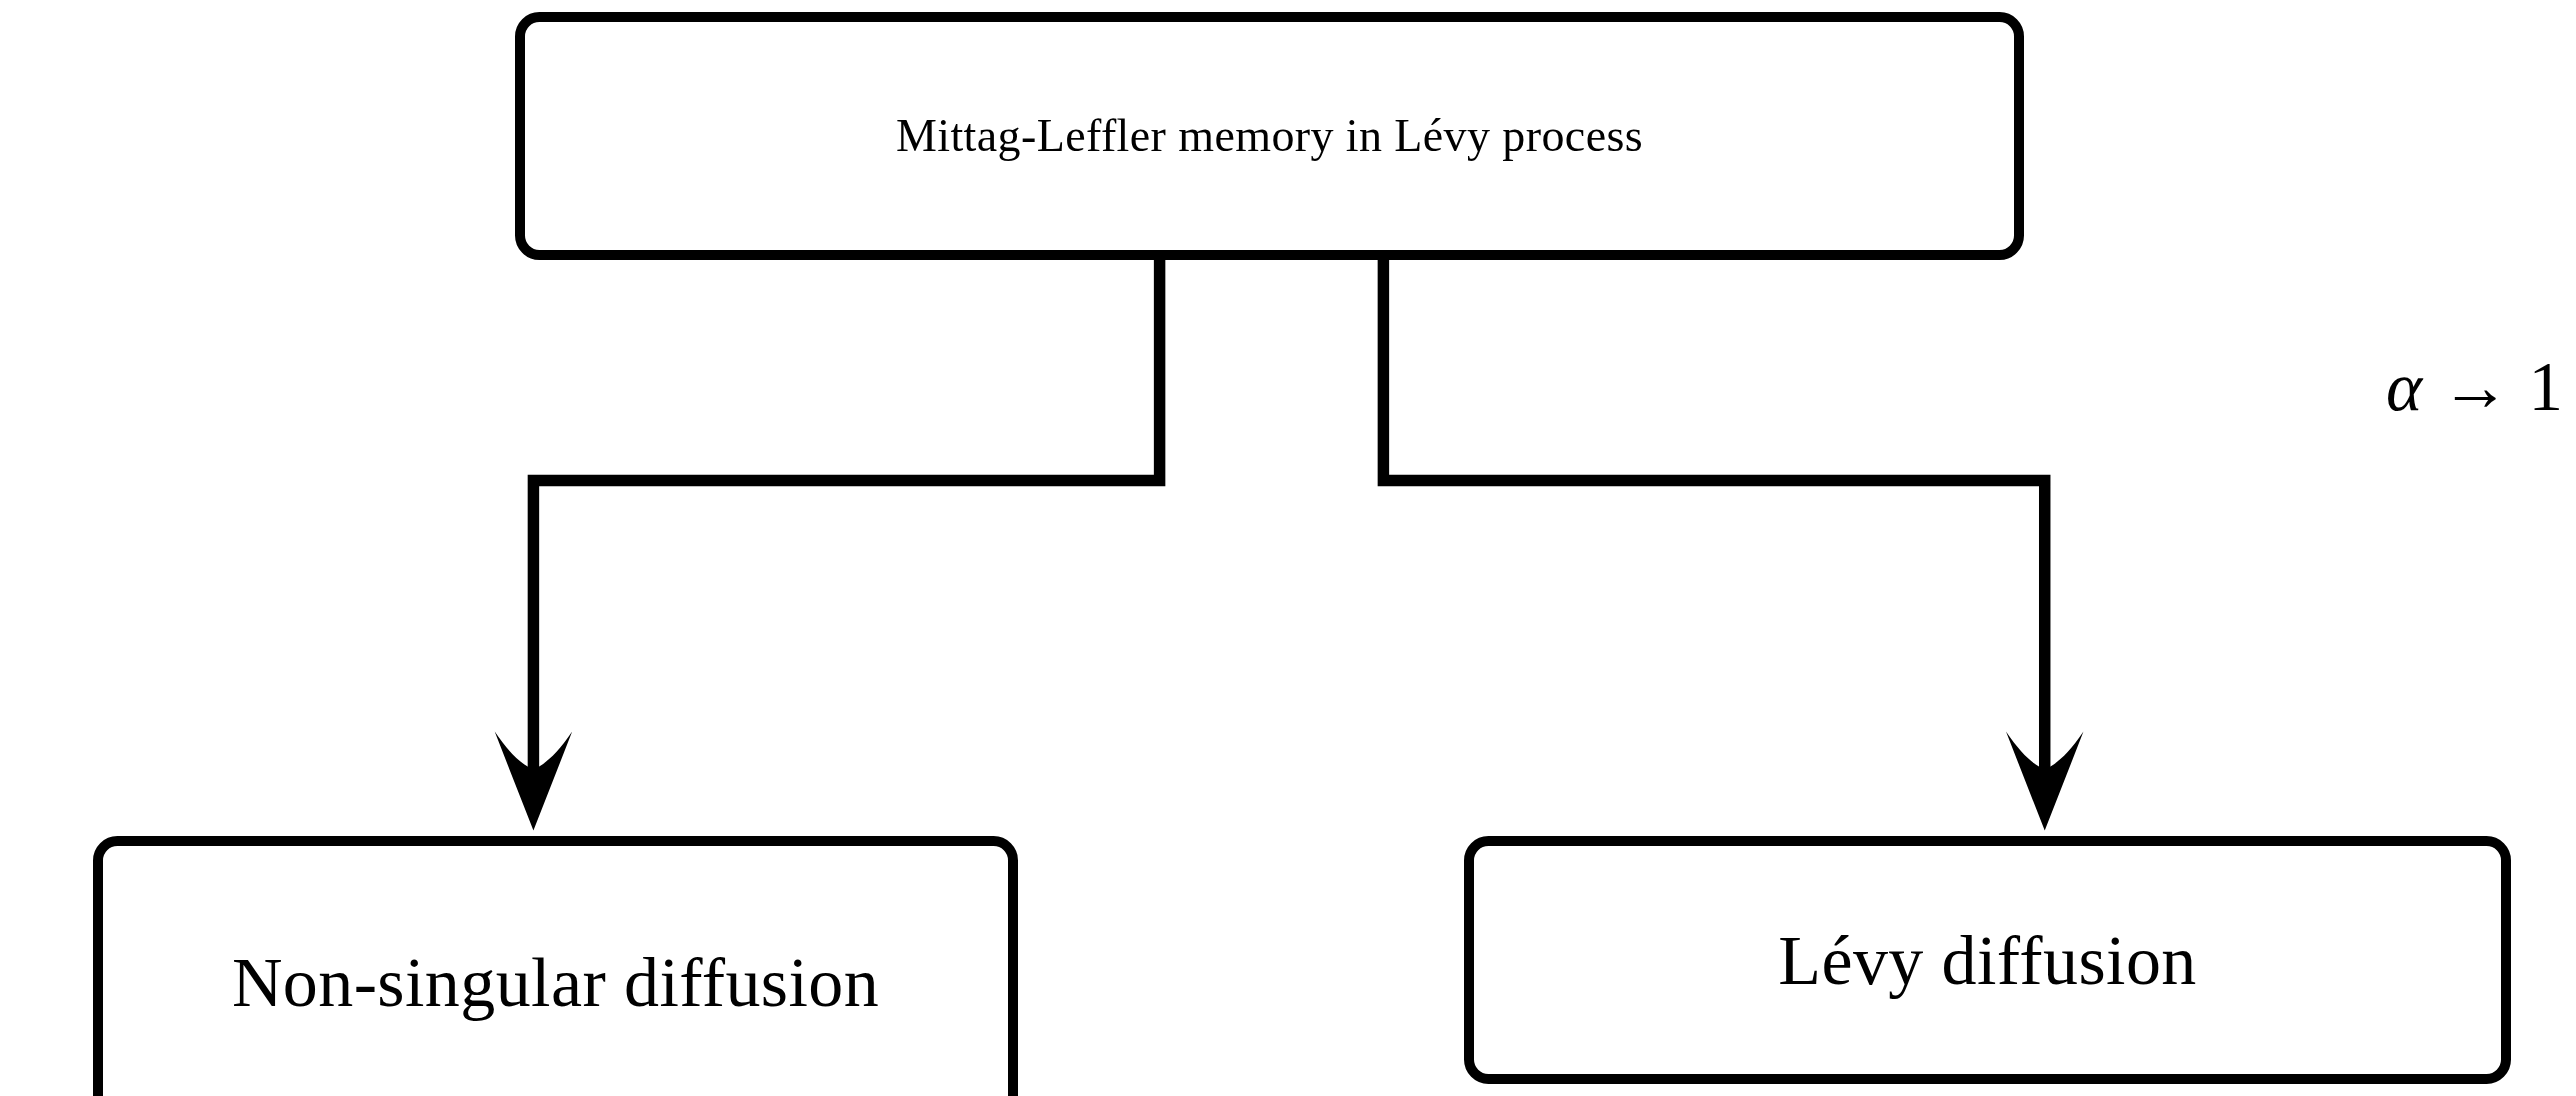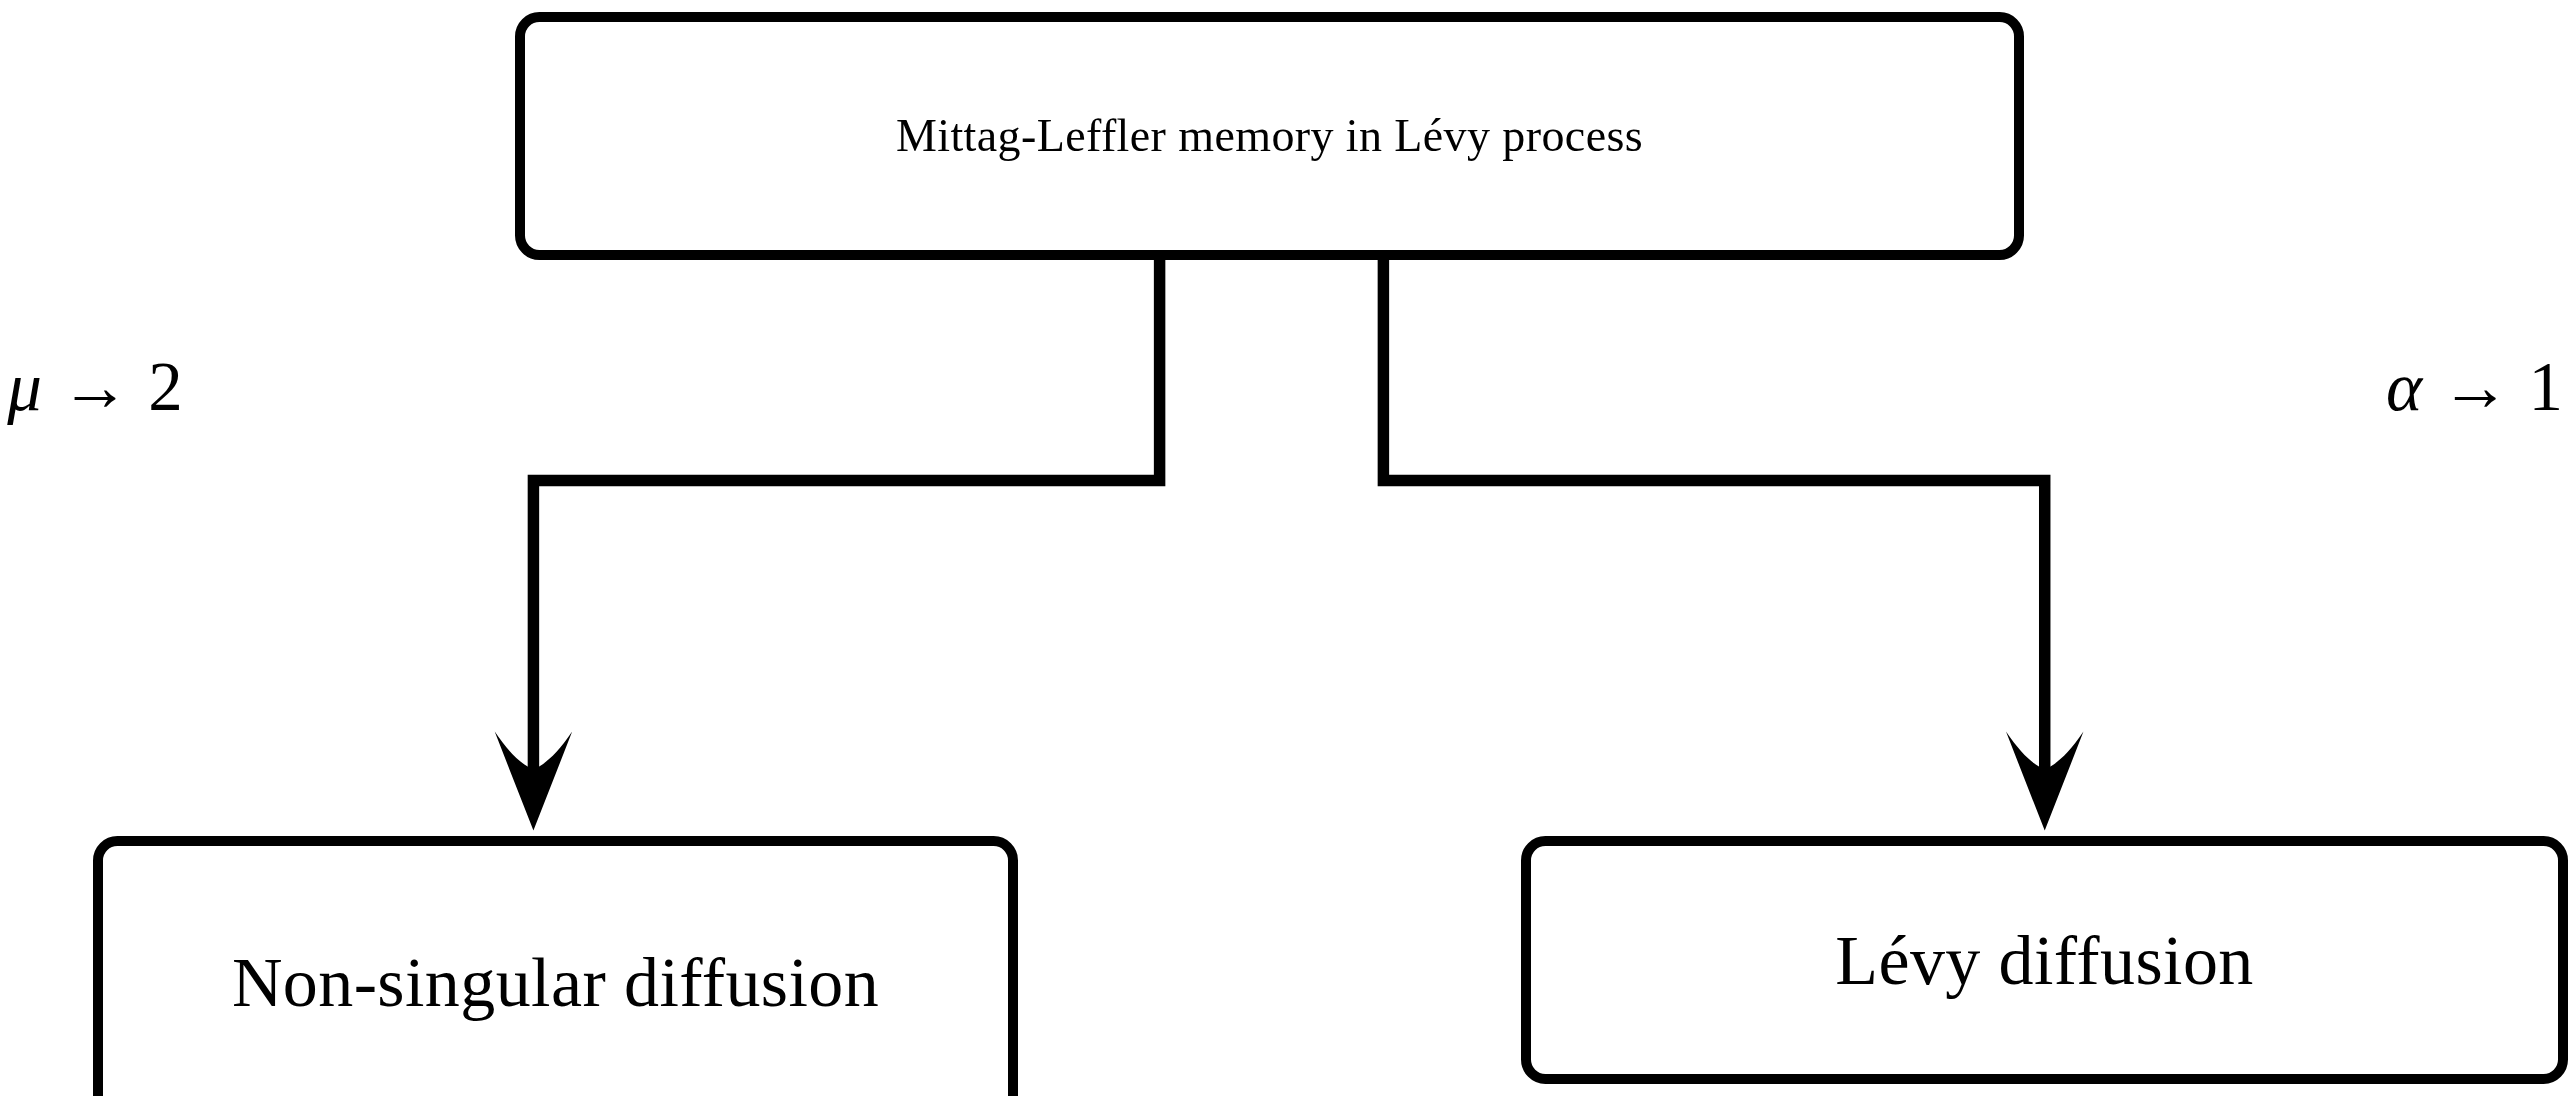--- a/index.html
+++ b/index.html
@@ -54,21 +54,21 @@
   #node-left {
     left: 93px;
     top: 836px;
     width: 925px;
     height: 292px;
   }
   #node-left .node-label {
     font-size: 70px;
   }
   #node-right {
-    left: 1521px;
+    left: 1464px;
     top: 836px;
     width: 1047px;
     height: 248px;
   }
   #node-right .node-label {
     font-size: 70px;
   }
   .edge-label {
     position: absolute;
     color: #000000;
@@ -130,22 +130,19 @@
   </div>
 
   <div class="node-box" id="node-left">
     <span class="node-label">Non-singular diffusion</span>
   </div>
 
   <div class="node-box" id="node-right">
     <span class="node-label">Lévy diffusion</span>
   </div>
 
-  <div class="edge-label" id="label-left">
-    <span class="mvar">μ</span><span class="marrow">→</span><span class="mnum">2</span>
-  </div>
 
   <div class="edge-label" id="label-right">
     <span class="mvar">α</span><span class="marrow">→</span><span class="mnum">1</span>
   </div>
 
 </div>
 
 
 </body></html>

